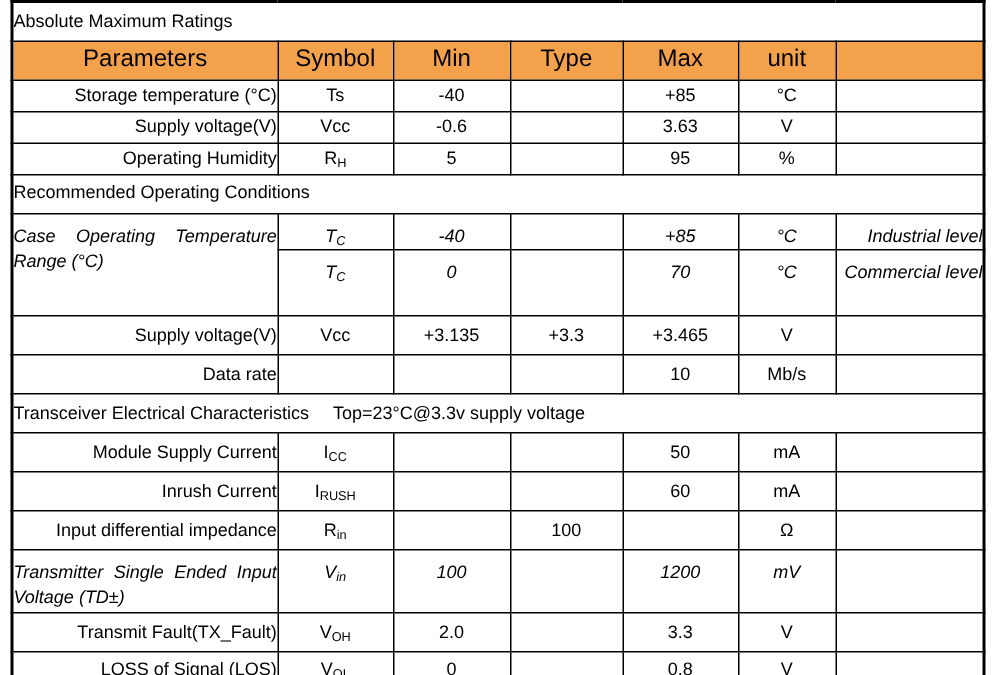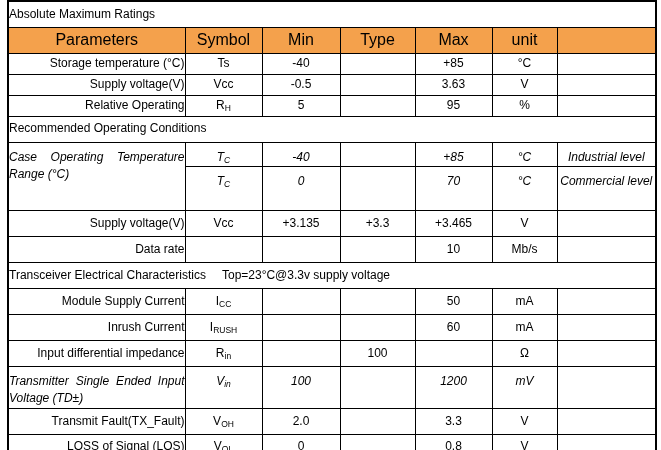--- a/index.html
+++ b/index.html
@@ -52,21 +52,21 @@
     font-size: 16px;
   }
   td.param {
     text-align: right;
     padding-left: 5px;
     padding-right: 4px;
   }
   td.param.just { text-align: justify; }
   td.c { text-align: center; }
   td.note {
-    text-align: center;
+    text-align: right;
     padding-left: 5px;
     padding-right: 3px;
   }
   tr.vtop td { vertical-align: top; padding-top: 6px; font-style: italic; }
   td.vtop { vertical-align: top; padding-top: 2px; }
   .subs {
     font-size: 8.5px;
     vertical-align: -2px;
     letter-spacing: 0px;
   }
@@ -106,28 +106,28 @@
       <td class="c"><span>Ts</span><span class="subs"></span></td>
       <td class="c">-40</td>
       <td class="c"></td>
       <td class="c">+85</td>
       <td class="c">°C</td>
       <td class="note"></td>
     </tr>
     <tr class="h21">
       <td class="param">Supply voltage(V)</td>
       <td class="c"><span>Vcc</span><span class="subs"></span></td>
-      <td class="c">-0.5</td>
+      <td class="c">-0.6</td>
       <td class="c"></td>
       <td class="c">3.63</td>
       <td class="c">V</td>
       <td class="note"></td>
     </tr>
     <tr class="h21">
-      <td class="param">Relative Operating</td>
+      <td class="param">Operating Humidity</td>
       <td class="c"><span>R</span><span class="subs">H</span></td>
       <td class="c">5</td>
       <td class="c"></td>
       <td class="c">95</td>
       <td class="c">%</td>
       <td class="note"></td>
     </tr>
 
     <tr class="h22">
       <td class="secTitle" colspan="7">Recommended Operating Conditions</td>

